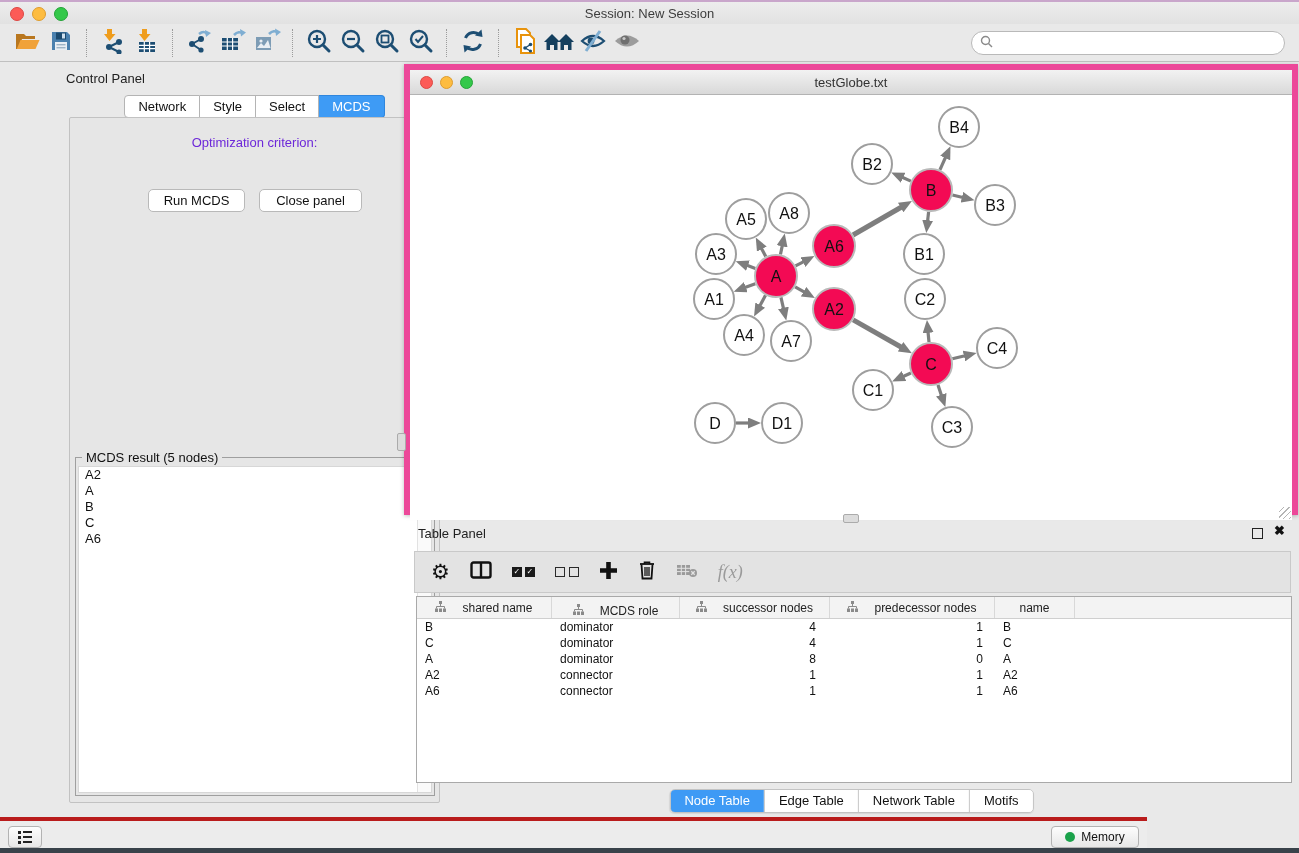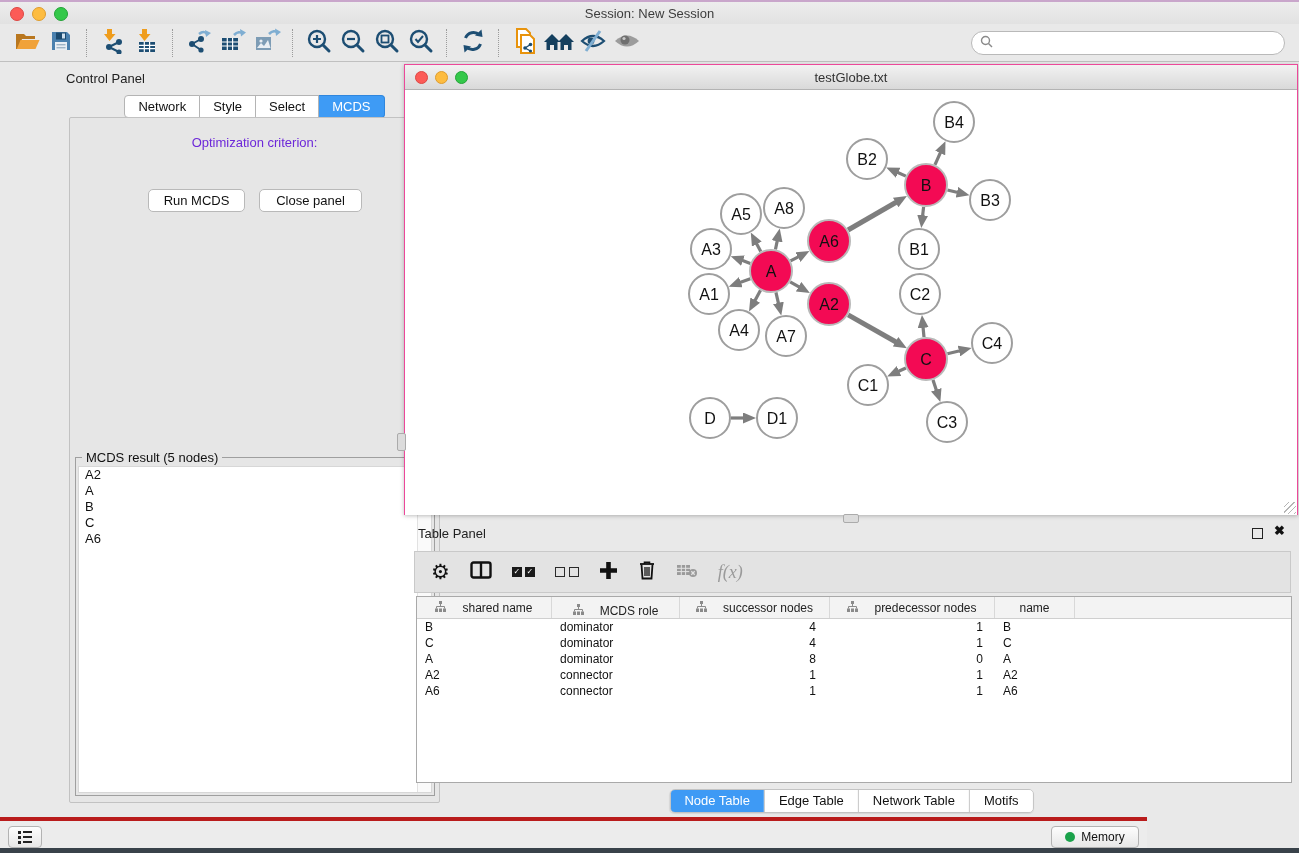--- a/index.html
+++ b/index.html
@@ -44,21 +44,21 @@
   .cp-btn{position:absolute;top:71px;height:23px;background:#fff;border:1px solid #b9b9b9;border-radius:5px;font-size:13px;color:#111;font-family:"Liberation Sans",sans-serif;}
   .cp-btn.run{left:78px;width:97px;}
   .cp-btn.close{left:189px;width:103px;}
   .result-group{position:absolute;left:5px;top:339px;width:358px;height:337px;border:1px solid #9f9f9f;}
   .result-legend{position:absolute;left:6px;top:-8px;background:#e6e6e6;padding:0 4px;font-size:13px;color:#111;}
   .result-list{position:absolute;left:2px;right:2px;top:8px;bottom:2px;background:#fff;border:1px solid #d7d7d7;overflow:hidden;}
   .result-item{font-size:13px;color:#111;line-height:16px;padding-left:6px;}
   .result-scroll{position:absolute;right:0;top:0;bottom:0;width:13px;background:#fafafa;border-left:1px solid #e2e2e2;}
 
   
-  .netwin{left:404px;top:64px;width:894px;height:451px;border:1px solid #ec4899;background:#fff;box-shadow:0 1px 4px rgba(0,0,0,.25);box-sizing:border-box;}
+  .netwin{left:404px;top:64px;width:894px;height:451px;border:6px solid #ec4899;background:#fff;box-shadow:0 1px 4px rgba(0,0,0,.25);box-sizing:border-box;}
   .nw-titlebar{position:relative;height:24px;background:linear-gradient(#f2f2f2,#d9d9d9);border-bottom:1px solid #b3b3b3;display:flex;align-items:center;justify-content:center;}
   .nw-tl{position:absolute;left:10px;top:6px;display:flex;gap:7px;}
   .nw-tl .tl{width:11px;height:11px;}
   .nw-title{font-size:13px;color:#333;}
   .nw-canvas{position:relative;width:100%;height:425px;background:#fff;overflow:hidden;}
   .nw-grip{position:absolute;right:1px;bottom:1px;width:12px;height:12px;background:
     repeating-linear-gradient(135deg,transparent 0 3px,#b5b5b5 3px 4px);}
   .divider-grip-v{left:397px;top:433px;width:7px;height:16px;background:#dcdcdc;border:1px solid #ababab;border-radius:2px;}
   .divider-grip-h{left:843px;top:514px;width:14px;height:7px;background:#dcdcdc;border:1px solid #ababab;border-radius:2px;}
 

